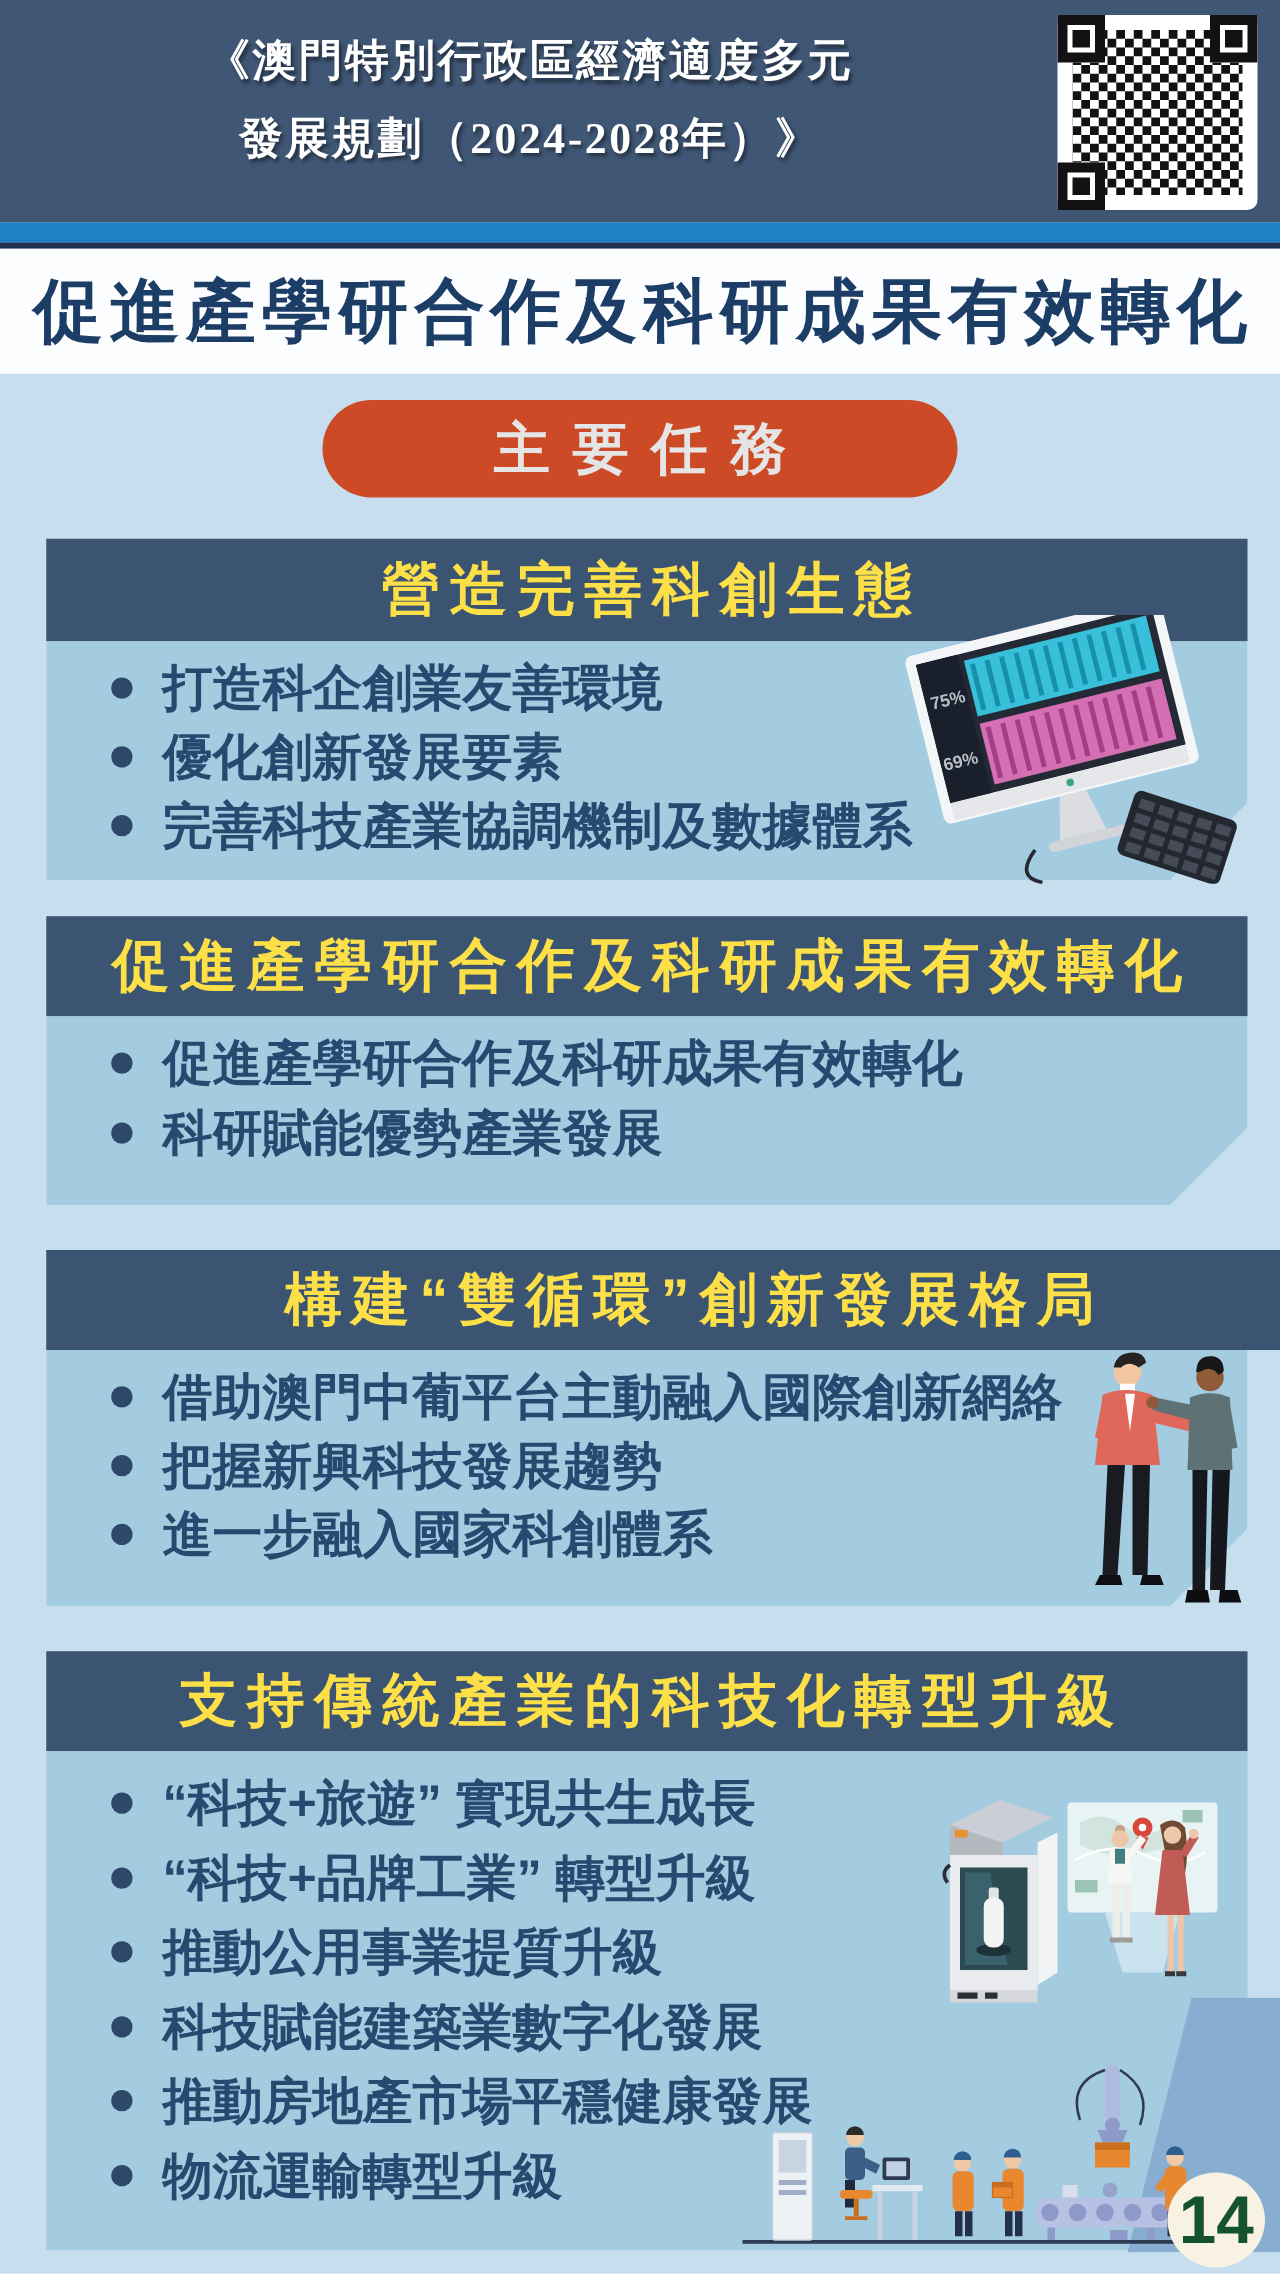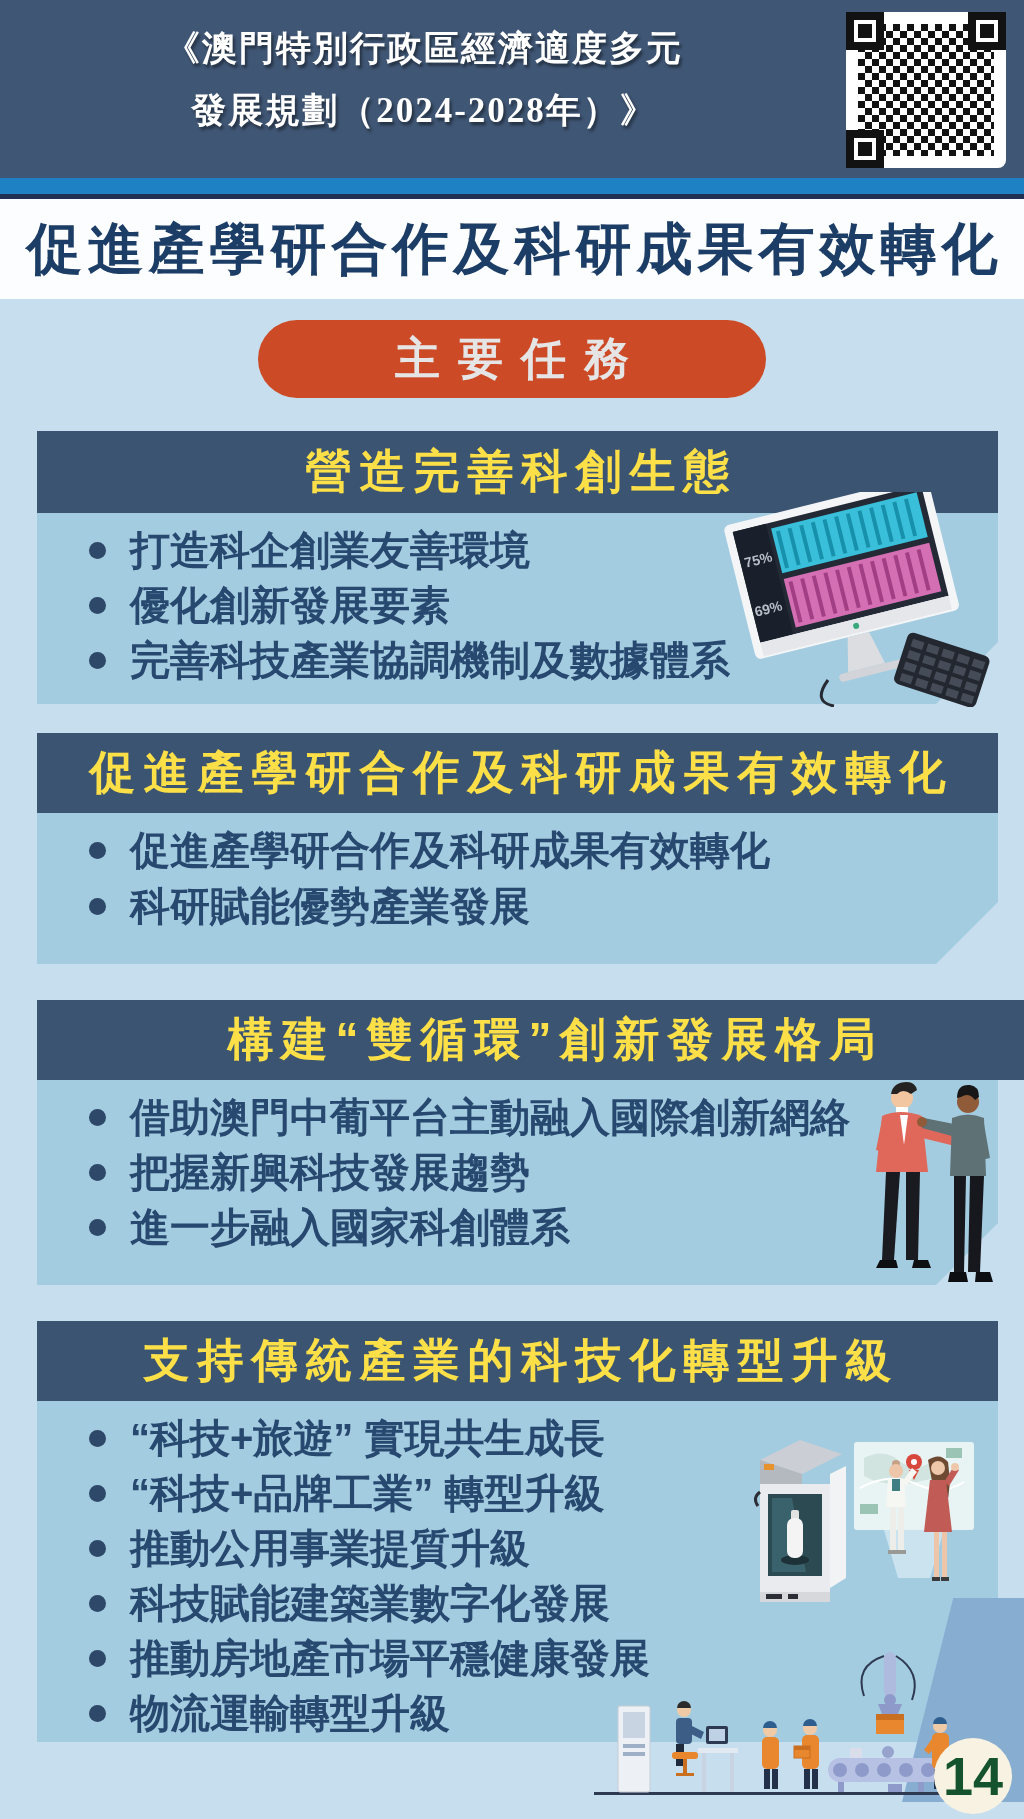--- a/index.html
+++ b/index.html
@@ -37,21 +37,21 @@
   .panel{position:absolute;left:37px;width:961px;background:#A4CCE0;}
   .cut{clip-path:polygon(0 0,100% 0,100% calc(100% - 62px),calc(100% - 62px) 100%,0 100%);}
   .bullets{position:absolute;inset:0;margin:0;padding:10px 0 28px 52px;list-style:none;
     display:flex;flex-direction:column;justify-content:space-evenly;}
   .bullet{display:flex;align-items:center;gap:24px;font-size:40px;font-weight:bold;color:#27486F;white-space:nowrap;}
   .dot{flex:none;width:17px;height:17px;border-radius:50%;background:#2D4868;}
 
   .bar1{top:431px;height:82px;} .panel1{top:513px;height:191px;}
   .bar2{top:733px;height:80px;} .panel2{top:813px;height:151px;}
   .bar3{top:1000px;height:80px;padding-left:34px;} .panel3{top:1080px;height:205px;}
-  .bar4{top:1321px;height:80px;text-align:center;} .panel4{top:1401px;height:341px;}
+  .bar4{top:1321px;height:80px;text-align:center;} .panel4{top:1401px;height:399px;}
   .panel2 .bullets{padding-bottom:30px;}
   .panel3 .bullets{padding-bottom:34px;}
 
   
   .illu{position:absolute;z-index:3;}
   .monitor-illu{left:688px;top:492px;width:312px;height:215px;}
   .men-illu{left:862px;top:1076px;width:146px;height:222px;}
   .printer-illu{left:742px;top:1434px;width:112px;height:172px;}
   .map-illu{left:850px;top:1438px;width:128px;height:160px;}
   .factory-illu{left:588px;top:1652px;width:404px;height:150px;}

